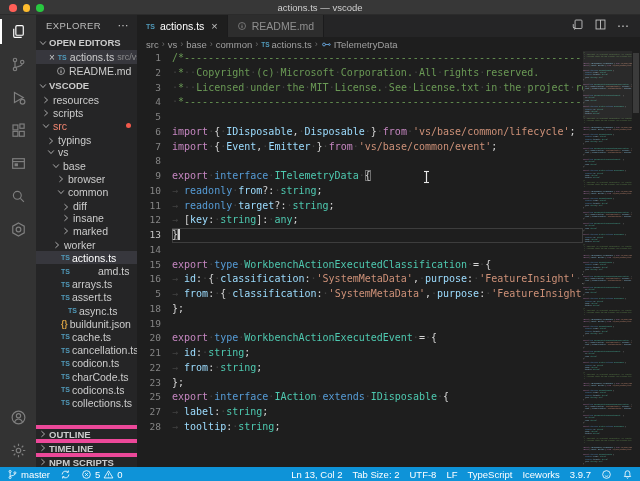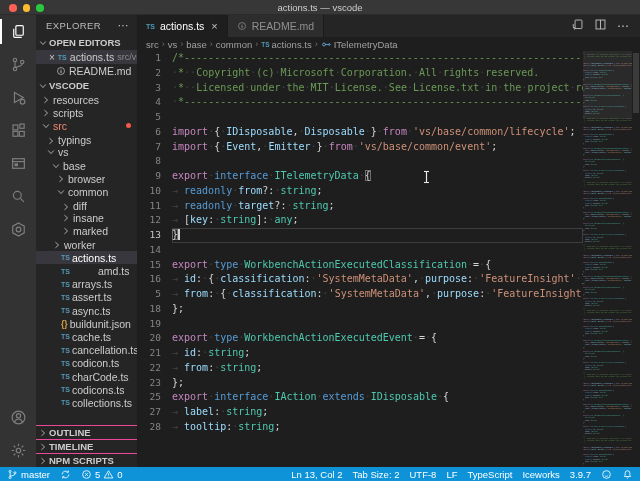--- a/index.html
+++ b/index.html
@@ -24,21 +24,21 @@
   .ab-item{height:33px;display:flex;align-items:center;justify-content:center;color:#7f7f7f;position:relative;}
   .ab-item.active{color:#fff;}
   .ab-item.active::before{content:"";position:absolute;left:0;top:4px;bottom:4px;width:2px;background:#fff;}
   .ab-item svg{width:17px;height:17px;stroke:currentColor;fill:none;stroke-width:1.1;}
 
   
   .sidebar{width:101px;background:#252526;display:flex;flex-direction:column;flex-shrink:0;overflow:hidden;font-size:10.5px;}
   .sb-title{height:20px;display:flex;align-items:center;padding:0 8px 0 10px;font-size:9.5px;letter-spacing:.4px;color:#bbb;flex-shrink:0;}
   .sb-title .more{margin-left:auto;color:#c5c5c5;font-size:11px;cursor:default;}
   .sec-header{height:15px;display:flex;align-items:center;gap:1px;padding-left:2px;font-size:9.5px;font-weight:bold;color:#ccc;flex-shrink:0;}
-  .sec-header.bordered{border-top:1px solid #ec4899;height:14px;}
+  .sec-header.bordered{border-top:4px solid #ec4899;height:14px;}
   .chev{display:inline-flex;width:10px;height:10px;flex-shrink:0;}
   .chev svg{width:10px;height:10px;stroke:#bdbdbd;fill:none;stroke-width:1.4;}
   .chev.open svg{transform:rotate(90deg);}
   .oe-row{height:14px;display:flex;align-items:center;gap:3px;padding-left:13px;color:#ccc;flex-shrink:0;white-space:nowrap;}
   .oe-row.selected{background:#37373d;}
   .oe-row .desc{color:#8a8a8a;font-size:9px;overflow:hidden;}
   .oe-row .close{color:#c5c5c5;font-size:10px;}
   .oe-row.second{padding-left:20px;}
   .fi-ts{color:#519aba;font-size:7px;font-weight:bold;flex-shrink:0;}
   .fi-json{color:#d8a143;font-size:8.5px;font-weight:bold;flex-shrink:0;}
@@ -350,21 +350,21 @@
             <span class="lbl">amd.ts</span>
           </div>
           <div class="tree-row" style="padding-left: 25px;">
             <span class="fi-ts">TS</span>
             <span class="lbl">arrays.ts</span>
           </div>
           <div class="tree-row" style="padding-left: 25px;">
             <span class="fi-ts">TS</span>
             <span class="lbl">assert.ts</span>
           </div>
-          <div class="tree-row" style="padding-left: 25px;">
+          <div class="tree-row" style="padding-left: 32px;">
             <span class="fi-ts">TS</span>
             <span class="lbl">async.ts</span>
           </div>
           <div class="tree-row" style="padding-left: 25px;">
             <span class="fi-json">{}</span>
             <span class="lbl">buildunit.json</span>
           </div>
           <div class="tree-row" style="padding-left: 25px;">
             <span class="fi-ts">TS</span>
             <span class="lbl">cache.ts</span>

